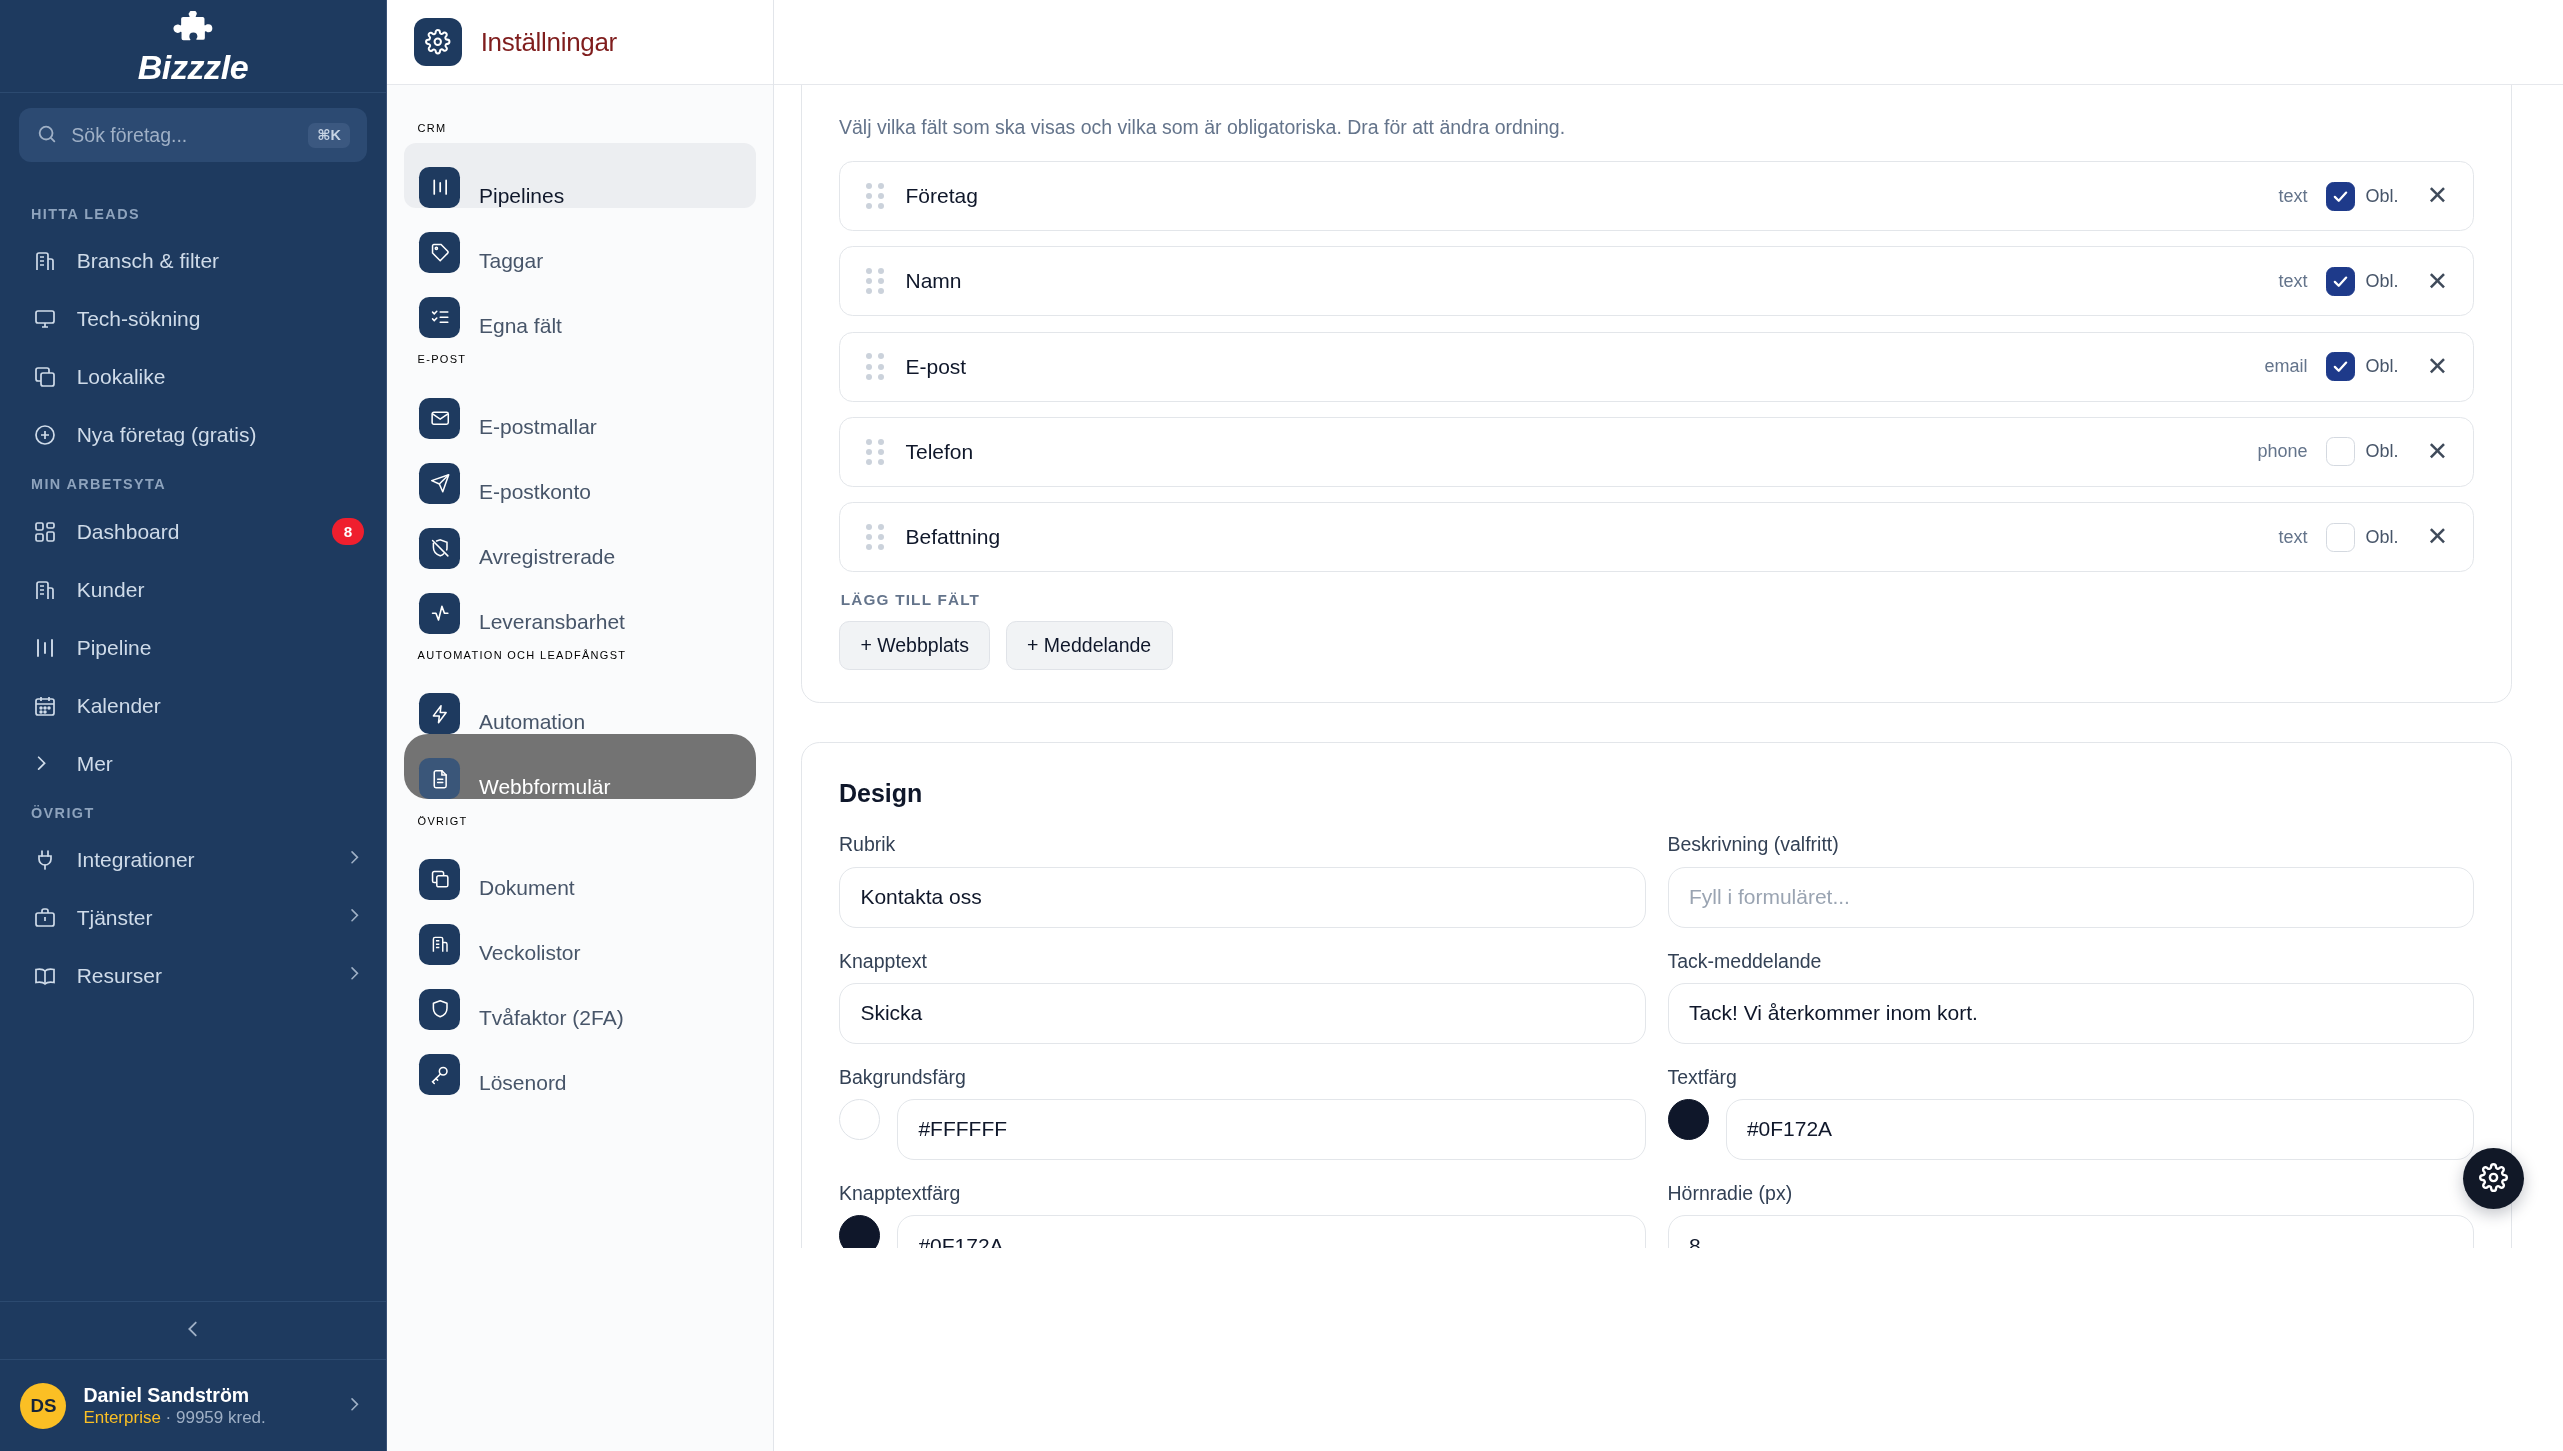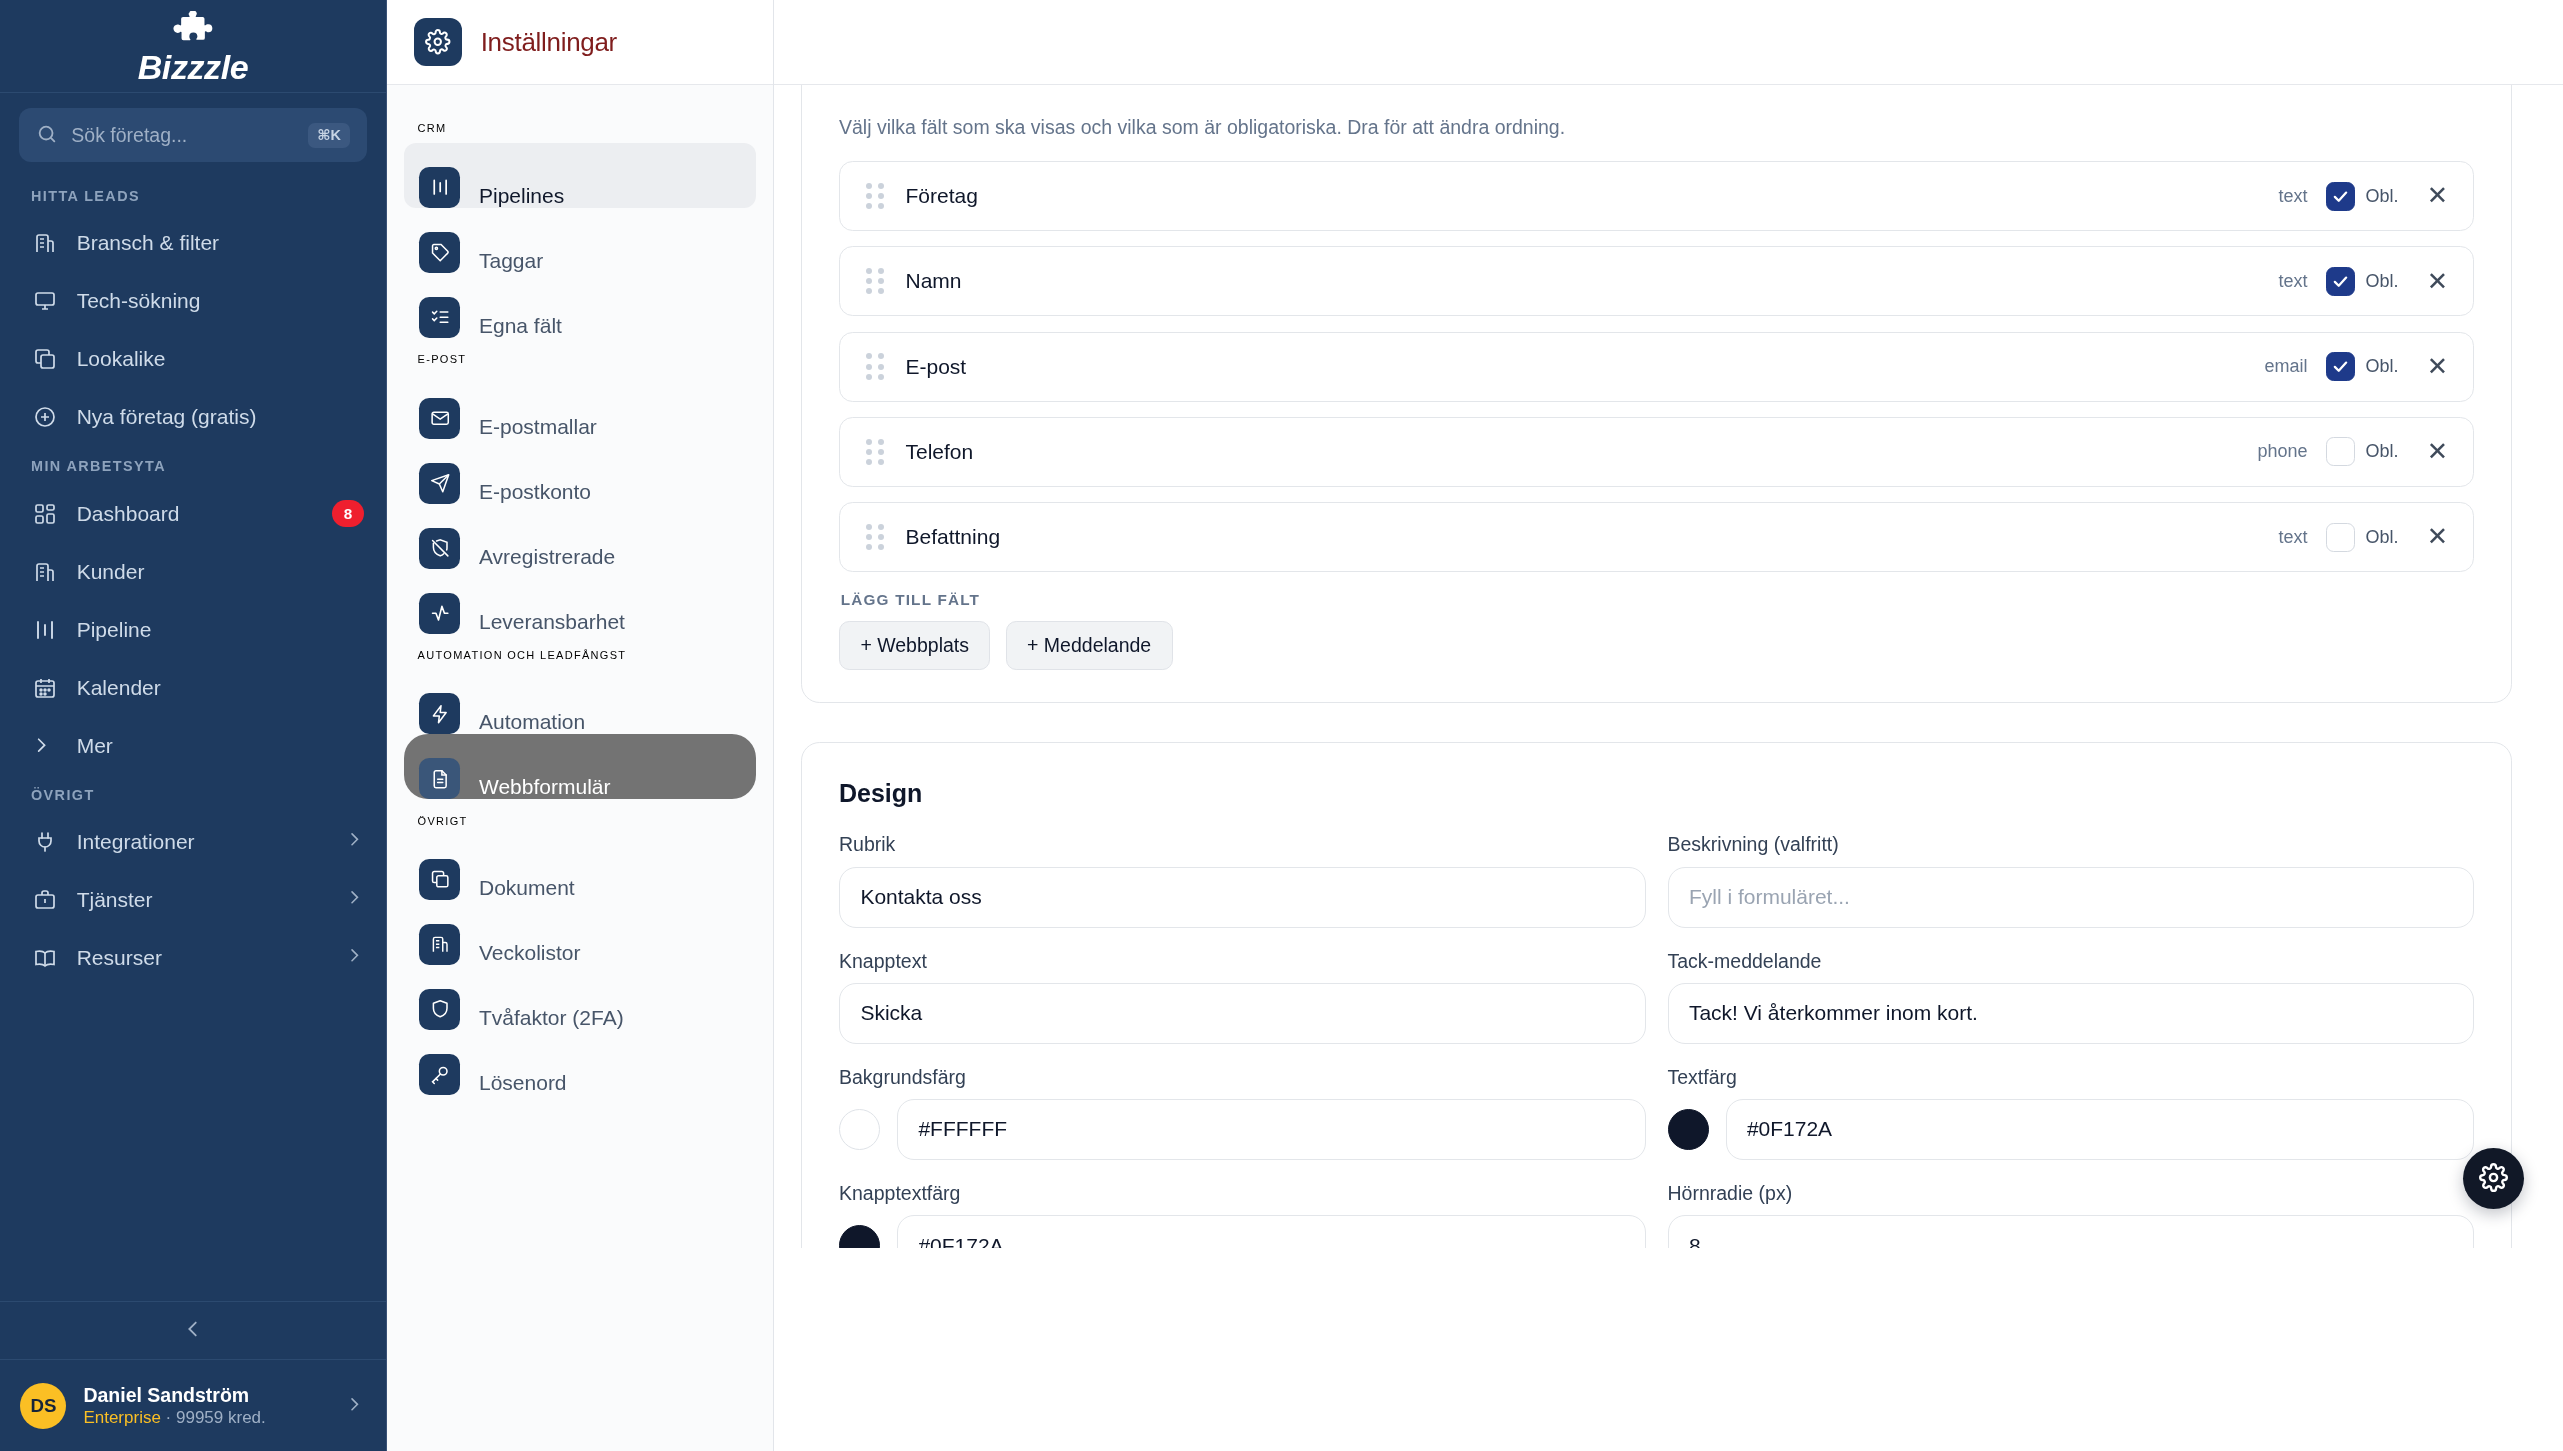--- a/index.html
+++ b/index.html
@@ -44,21 +44,21 @@
     border-radius: 12px;
     display: flex; align-items: center; padding: 0 17px; gap: 13.6px;
   }
   .search-box svg { flex: 0 0 auto; }
   .search-ph { color: #9fb0c6; font-size: 19.5px; flex: 1; }
   .kbd {
     background: #3b5880; color: #c7d4e4; font-size: 14.4px; font-weight: 600;
     border-radius: 6.8px; padding: 5.1px 9.3px; line-height: 1;
   }
 
-  .nav-scroll { flex: 1; overflow: hidden; padding-top: 14px; }
+  .nav-scroll { flex: 1; overflow: hidden; padding-top: 32px; }
   .nav-section-title {
     color: #8ea3bd; font-size: 14.4px; font-weight: 700; letter-spacing: 1.4px;
     padding: 12px 0 10.2px 31px; text-transform: uppercase;
   }
   .nav-item {
     display: flex; align-items: center; gap: 18.7px;
     height: 58px; padding: 0 22px 0 31px; cursor: pointer;
     color: #cfdbe9; font-size: 21px;
   }
   .nav-item .ico { width: 27px; height: 27px; flex: 0 0 27px; display:flex; align-items:center; justify-content:center; }
@@ -170,21 +170,21 @@
 
   .design-title { font-size:25px; font-weight:700; color:#0f172a; margin-bottom: 25.5px; }
   .grid2 { display:grid; grid-template-columns: 1fr 1fr; column-gap: 22px; row-gap: 0; }
   .fld { margin-bottom: 22px; }
   .fld-label { font-size:19.5px; color:#334155; margin-bottom: 10.2px; }
   .inp {
     height: 61px; border:0.8px solid #e3e6ea; border-radius: 17px; background:#ffffff;
     display:flex; align-items:center; padding: 0 20.4px; font-size:21px; color:#0f172a;
   }
   .inp.ph { color:#9aa4b2; }
-  .color-row { display:flex; align-items:center; gap: 17px; }
+  .color-row { display:flex; gap: 17px; }
   .swatch { width:41px; height:41px; border-radius:50%; border:0.8px solid #dfe3e8; flex:0 0 41px; }
   .color-row .inp { flex:1; }
   .sel {
     height: 61px; border:0.8px solid #e3e6ea; border-radius: 12px; background:#ffffff;
     display:inline-flex; align-items:center; gap:15.3px; padding: 0 18.7px;
     font-size:21px; color:#0f172a; cursor:pointer; width: 293px;
   }
   .sel .cv { color:#64748b; margin-left:auto; }
 
   .fab {

